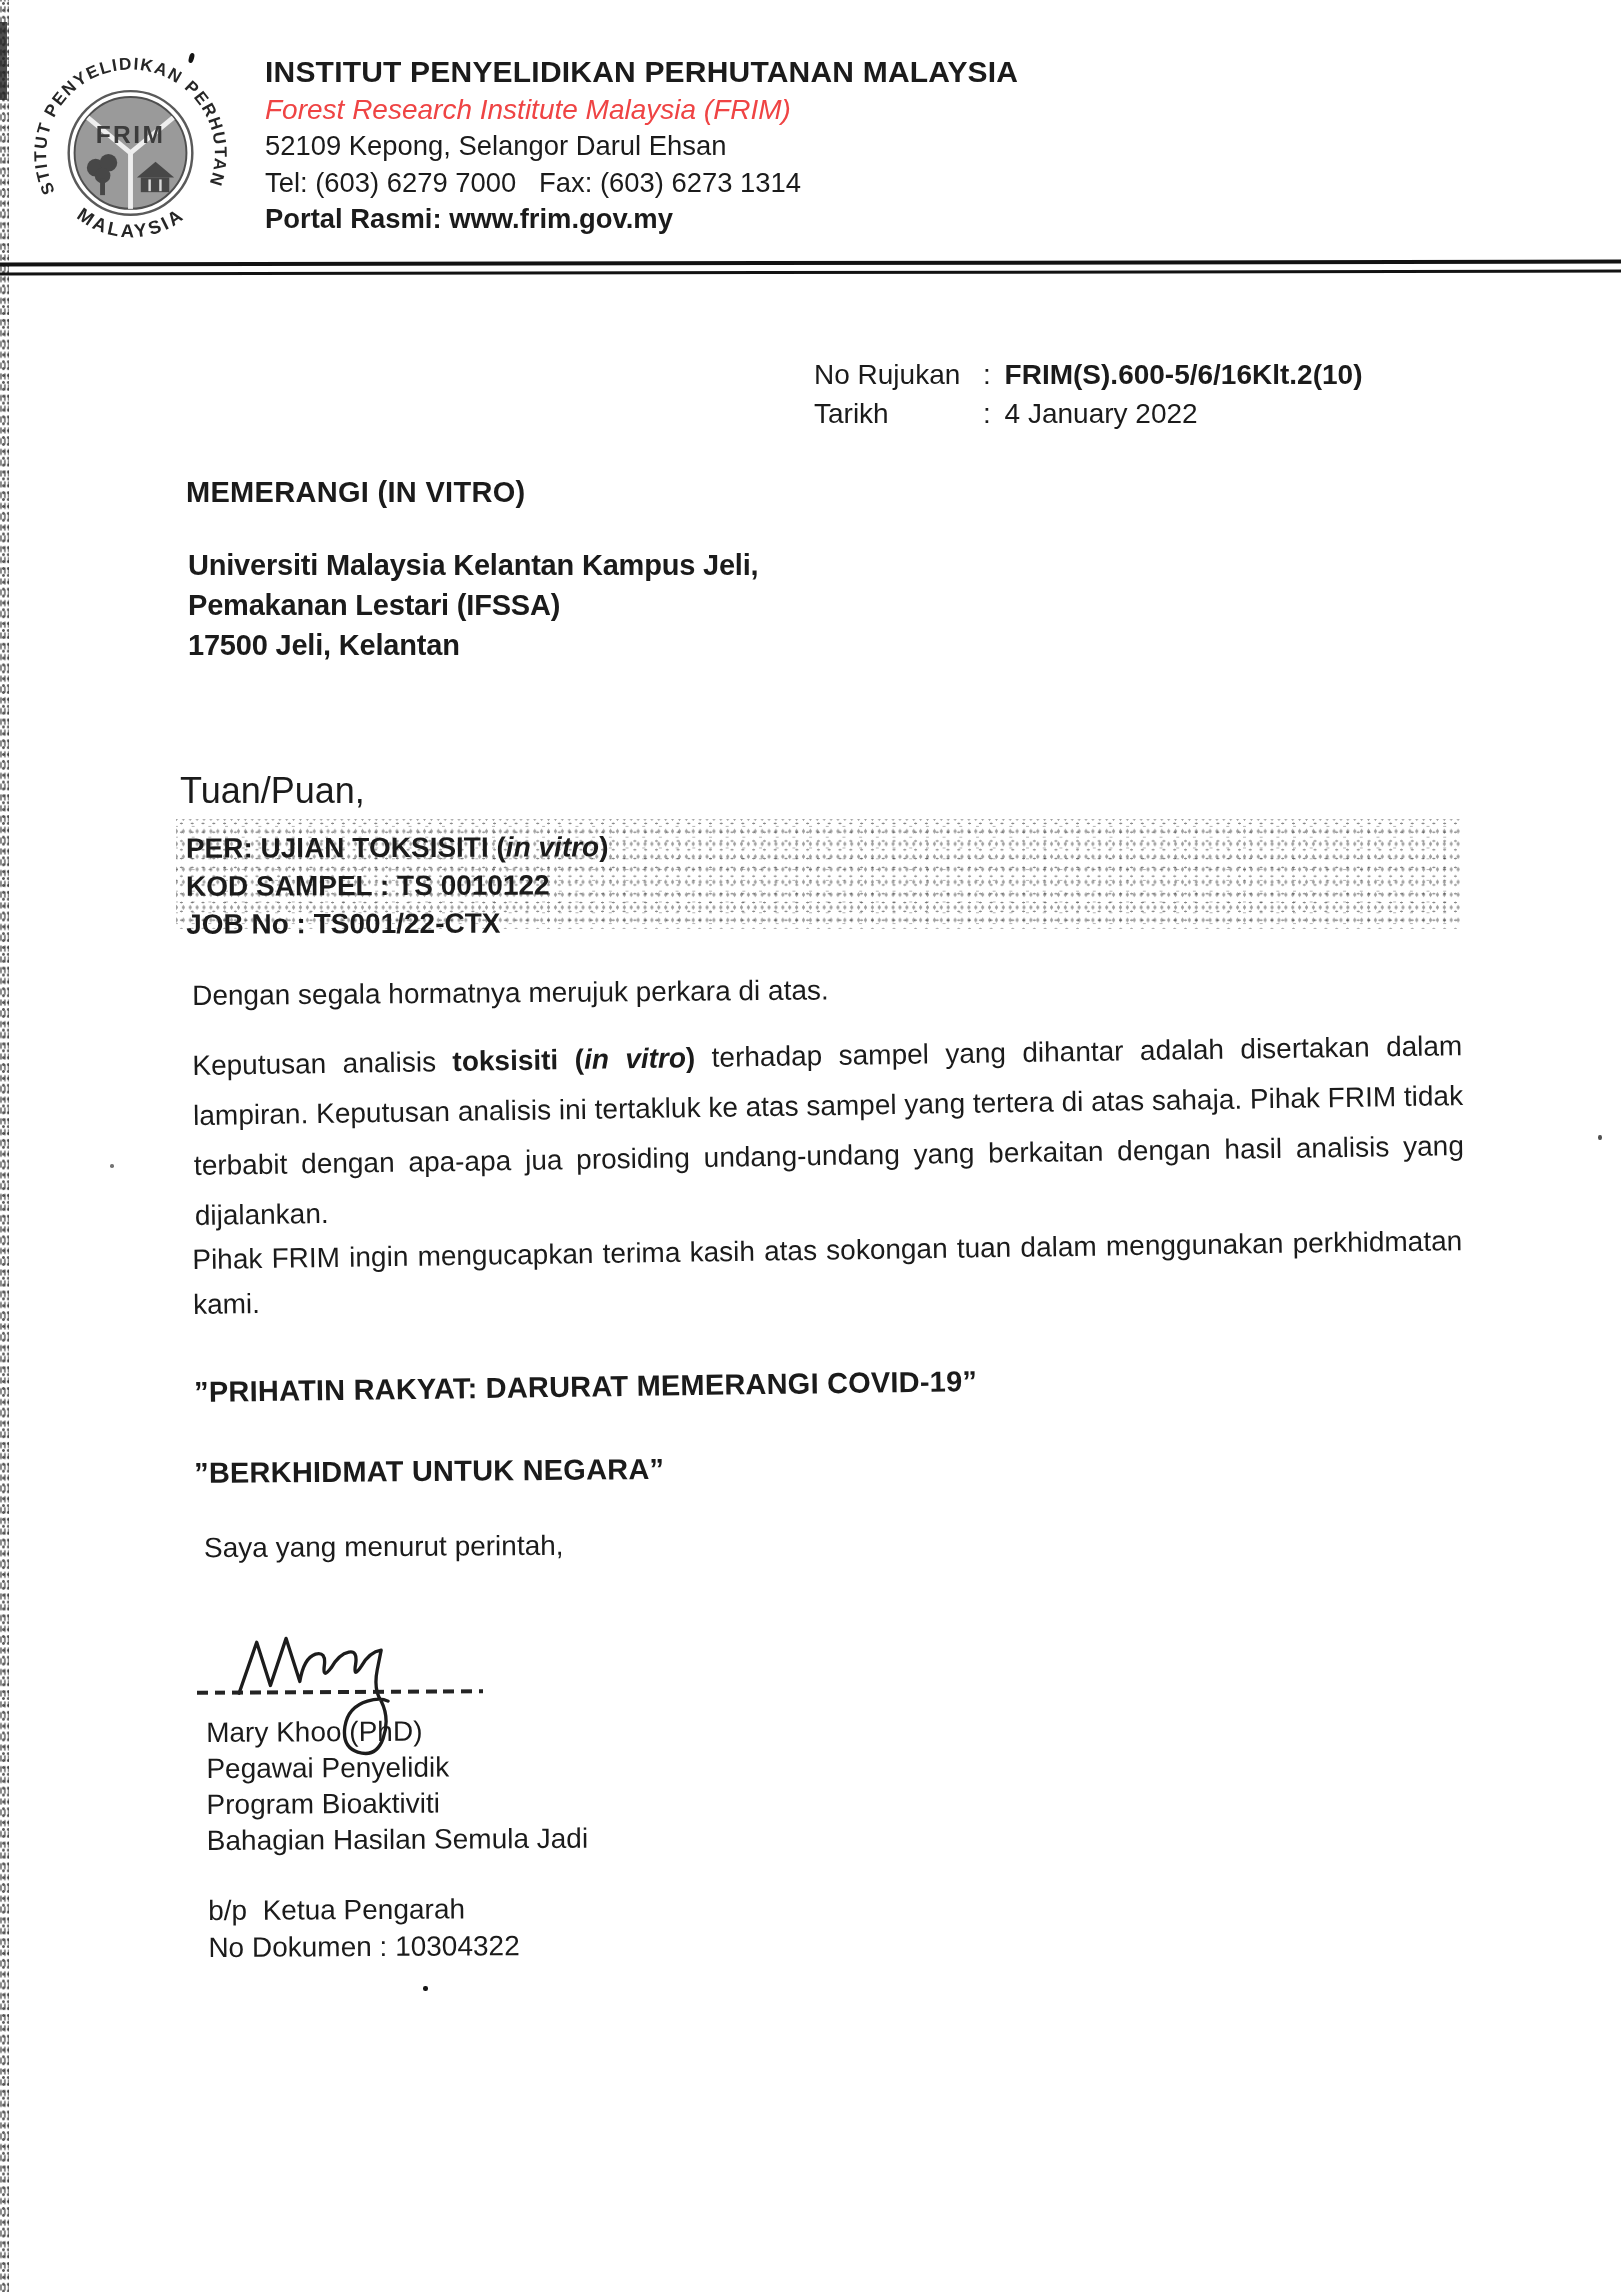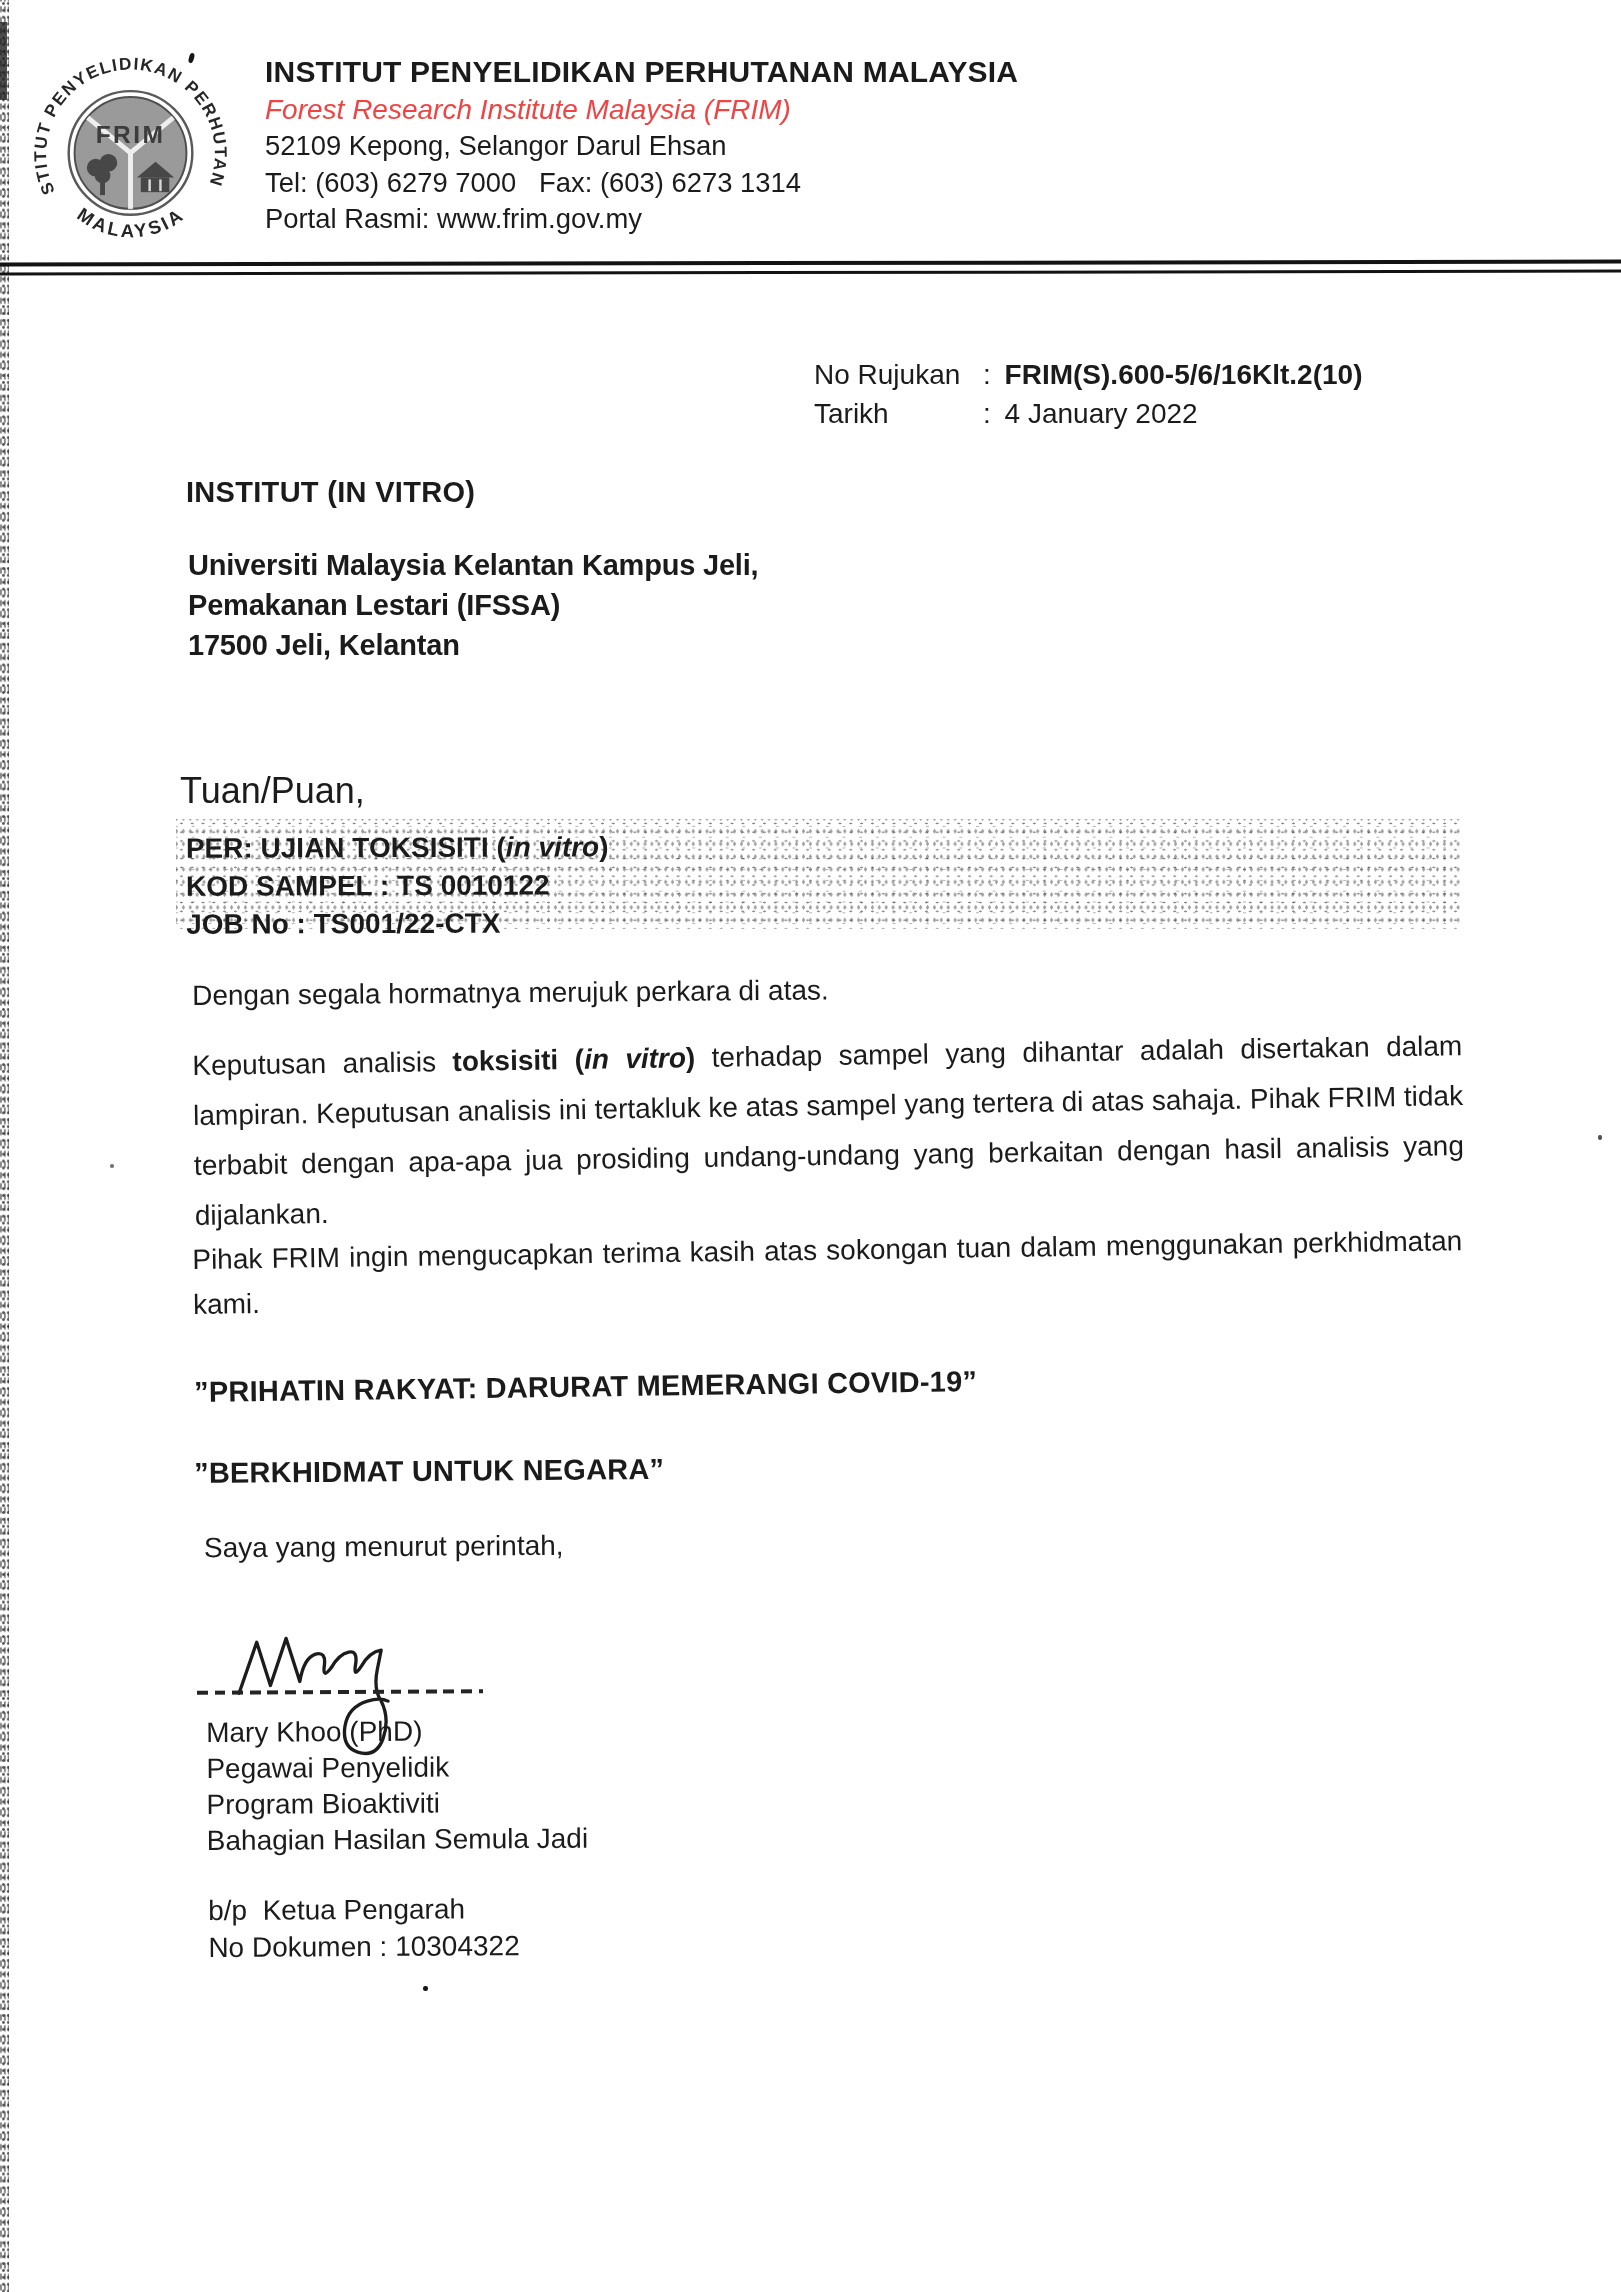--- a/index.html
+++ b/index.html
@@ -23,21 +23,21 @@
     opacity:.85;
   }
   .edge-left-top{left:0;top:21.6px;width:6.9px;height:78px;background:#222;opacity:.8;}
   .stray{background:#151515;border-radius:45%;}
 
   
   .lh-title{left:265px;top:55px;font-size:30px;font-weight:700;letter-spacing:0.2px;}
   .lh-en{left:265px;top:94px;font-size:28px;font-style:italic;color:#ef4444;}
   .lh-addr{left:265px;top:130px;font-size:27.4px;}
   .lh-tel{left:265px;top:167px;font-size:27.4px;}
-  .lh-portal{left:265px;top:203px;font-size:27.4px;}
+  .lh-portal{left:265px;top:203px;font-size:27.4px;font-weight:bold;}
   .rule{
     left:0;top:261px;width:1621px;height:5.9px;
     border-top:4.9px solid #131313;border-bottom:3.9px solid #131313;
     transform:rotate(-0.1deg);
   }
 
   
   .ref{left:814px;top:355px;font-size:28px;line-height:39px;}
   .ref-row{display:flex;}
   .ref-label{display:inline-block;width:169px;}
@@ -143,21 +143,21 @@
       <span class="ref-colon">:</span>
       <span class="b">FRIM(S).600-5/6/16Klt.2(10)</span>
     </div>
     <div class="ref-row">
       <span class="ref-label">Tarikh</span>
       <span class="ref-colon">:</span>
       <span>4 January 2022</span>
     </div>
   </div>
 
-  <div class="abs doc-type">INSTITUT (IN VITRO)</div>
+  <div class="abs doc-type">MEMERANGI (IN VITRO)</div>
 
   <div class="abs recipient">
     <div>Universiti Malaysia Kelantan Kampus Jeli,</div>
     <div>Pemakanan Lestari (IFSSA)</div>
     <div>17500 Jeli, Kelantan</div>
   </div>
 
   <div class="abs salutation">Tuan/Puan,</div>
 
   <div class="abs speckle"></div>

